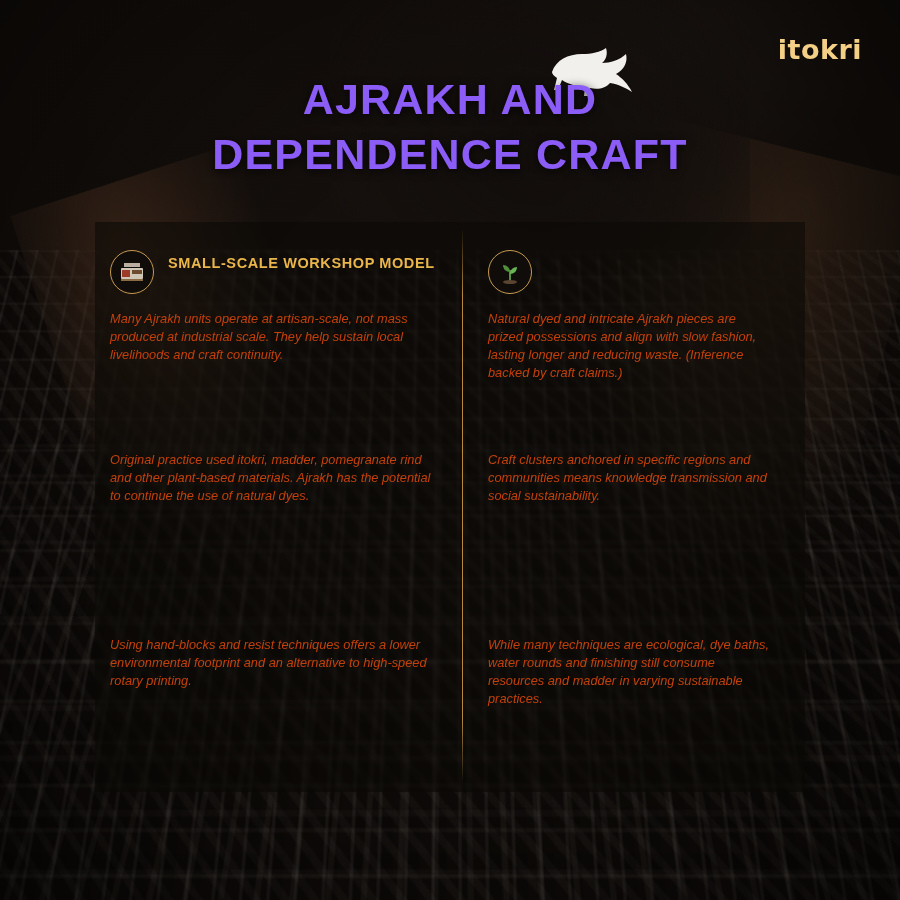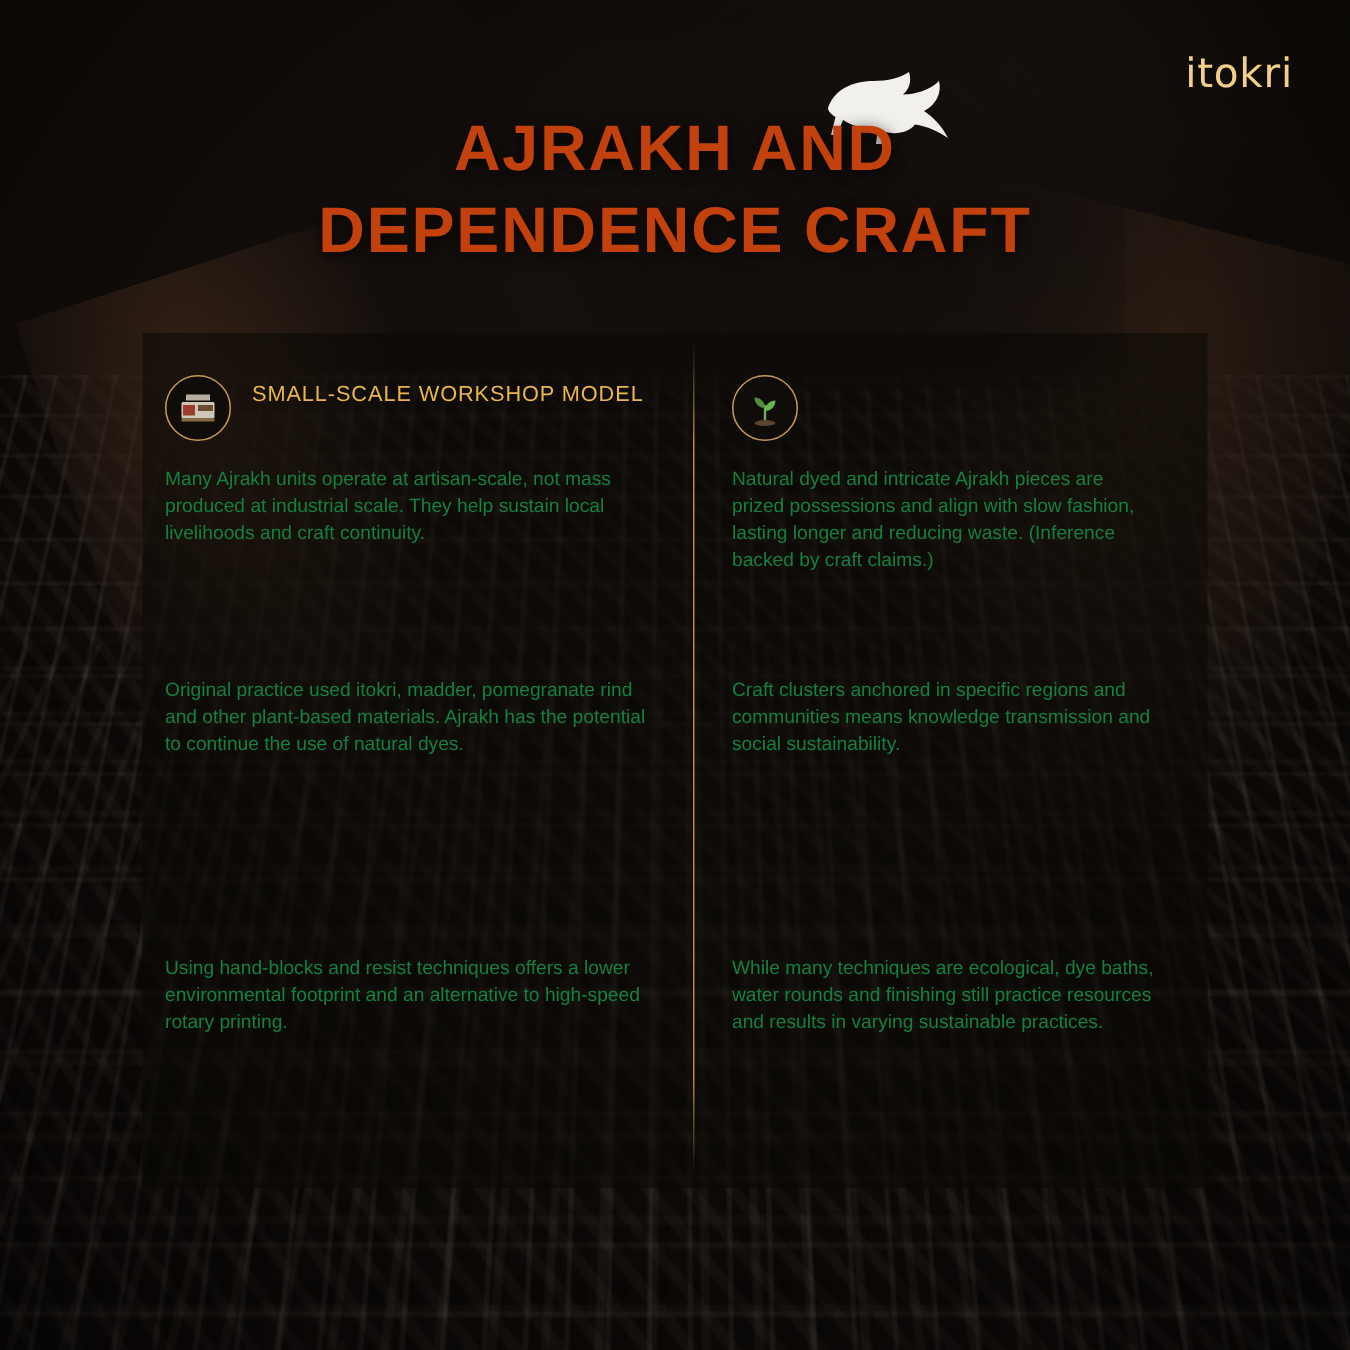--- a/index.html
+++ b/index.html
@@ -99,31 +99,31 @@
     position: absolute; inset: 0;
     background: radial-gradient(ellipse at 50% 45%, rgba(0,0,0,0.0) 35%, rgba(0,0,0,0.55) 100%);
   }
 
   
   .logo {
     position: absolute;
     top: 34px; right: 38px;
     color: #f4cf86;
     font-size: 27px;
-    font-weight: 400;
+    font-weight: 700;
     letter-spacing: 0.5px;
     font-family: "DejaVu Sans", sans-serif;
   }
   .title-wrap {
     position: absolute;
     top: 72px; left: 0; right: 0;
     text-align: center;
   }
   .title {
-    color: #c2410c;
+    color: #8b5cf6;
     font-size: 43px;
     font-weight: 800;
     letter-spacing: 1.2px;
     line-height: 1.28;
     text-shadow: 0 2px 10px rgba(0,0,0,0.75);
     margin: 0;
     padding: 0 60px;
   }
   .bull-icon {
     position: absolute;
@@ -172,32 +172,33 @@
     border: 1.5px solid #c79a52;
     background: #100c09;
     position: relative;
     overflow: hidden;
     display: flex; align-items: center; justify-content: center;
   }
   .badge svg { display: block; }
   .item-title {
     color: #eab64c;
     font-size: 14.5px;
-    font-weight: 400;
+    font-weight: 700;
     letter-spacing: 0.6px;
     line-height: 1.32;
     text-transform: uppercase;
     padding-top: 4px;
   }
   .item-body {
-    color: #15803d;
+    color: #c2410c;
     font-size: 12.8px;
     line-height: 1.42;
     margin-top: 16px;
     padding-right: 6px;
+    font-style: italic;
   }
   .cell.right .item-body { padding-right: 20px; }
 </style>
 </head>
 <body>
 
 <div class="canvas">
 
   <div class="bg"></div>
   <div class="bg-fabric"></div>
@@ -261,17 +262,17 @@
 
     <div class="cell right">
       <div class="item-body">Craft clusters anchored in specific regions and communities means knowledge transmission and social sustainability.</div>
     </div>
 
     <div class="cell">
       <div class="item-body">Using hand-blocks and resist techniques offers a lower environmental footprint and an alternative to high-speed rotary printing.</div>
     </div>
 
     <div class="cell right">
-      <div class="item-body">While many techniques are ecological, dye baths, water rounds and finishing still practice resources and results in varying sustainable practices.</div>
+      <div class="item-body">While many techniques are ecological, dye baths, water rounds and finishing still consume resources and madder in varying sustainable practices.</div>
     </div>
 
   </div>
 </div>
 
 </body></html>

